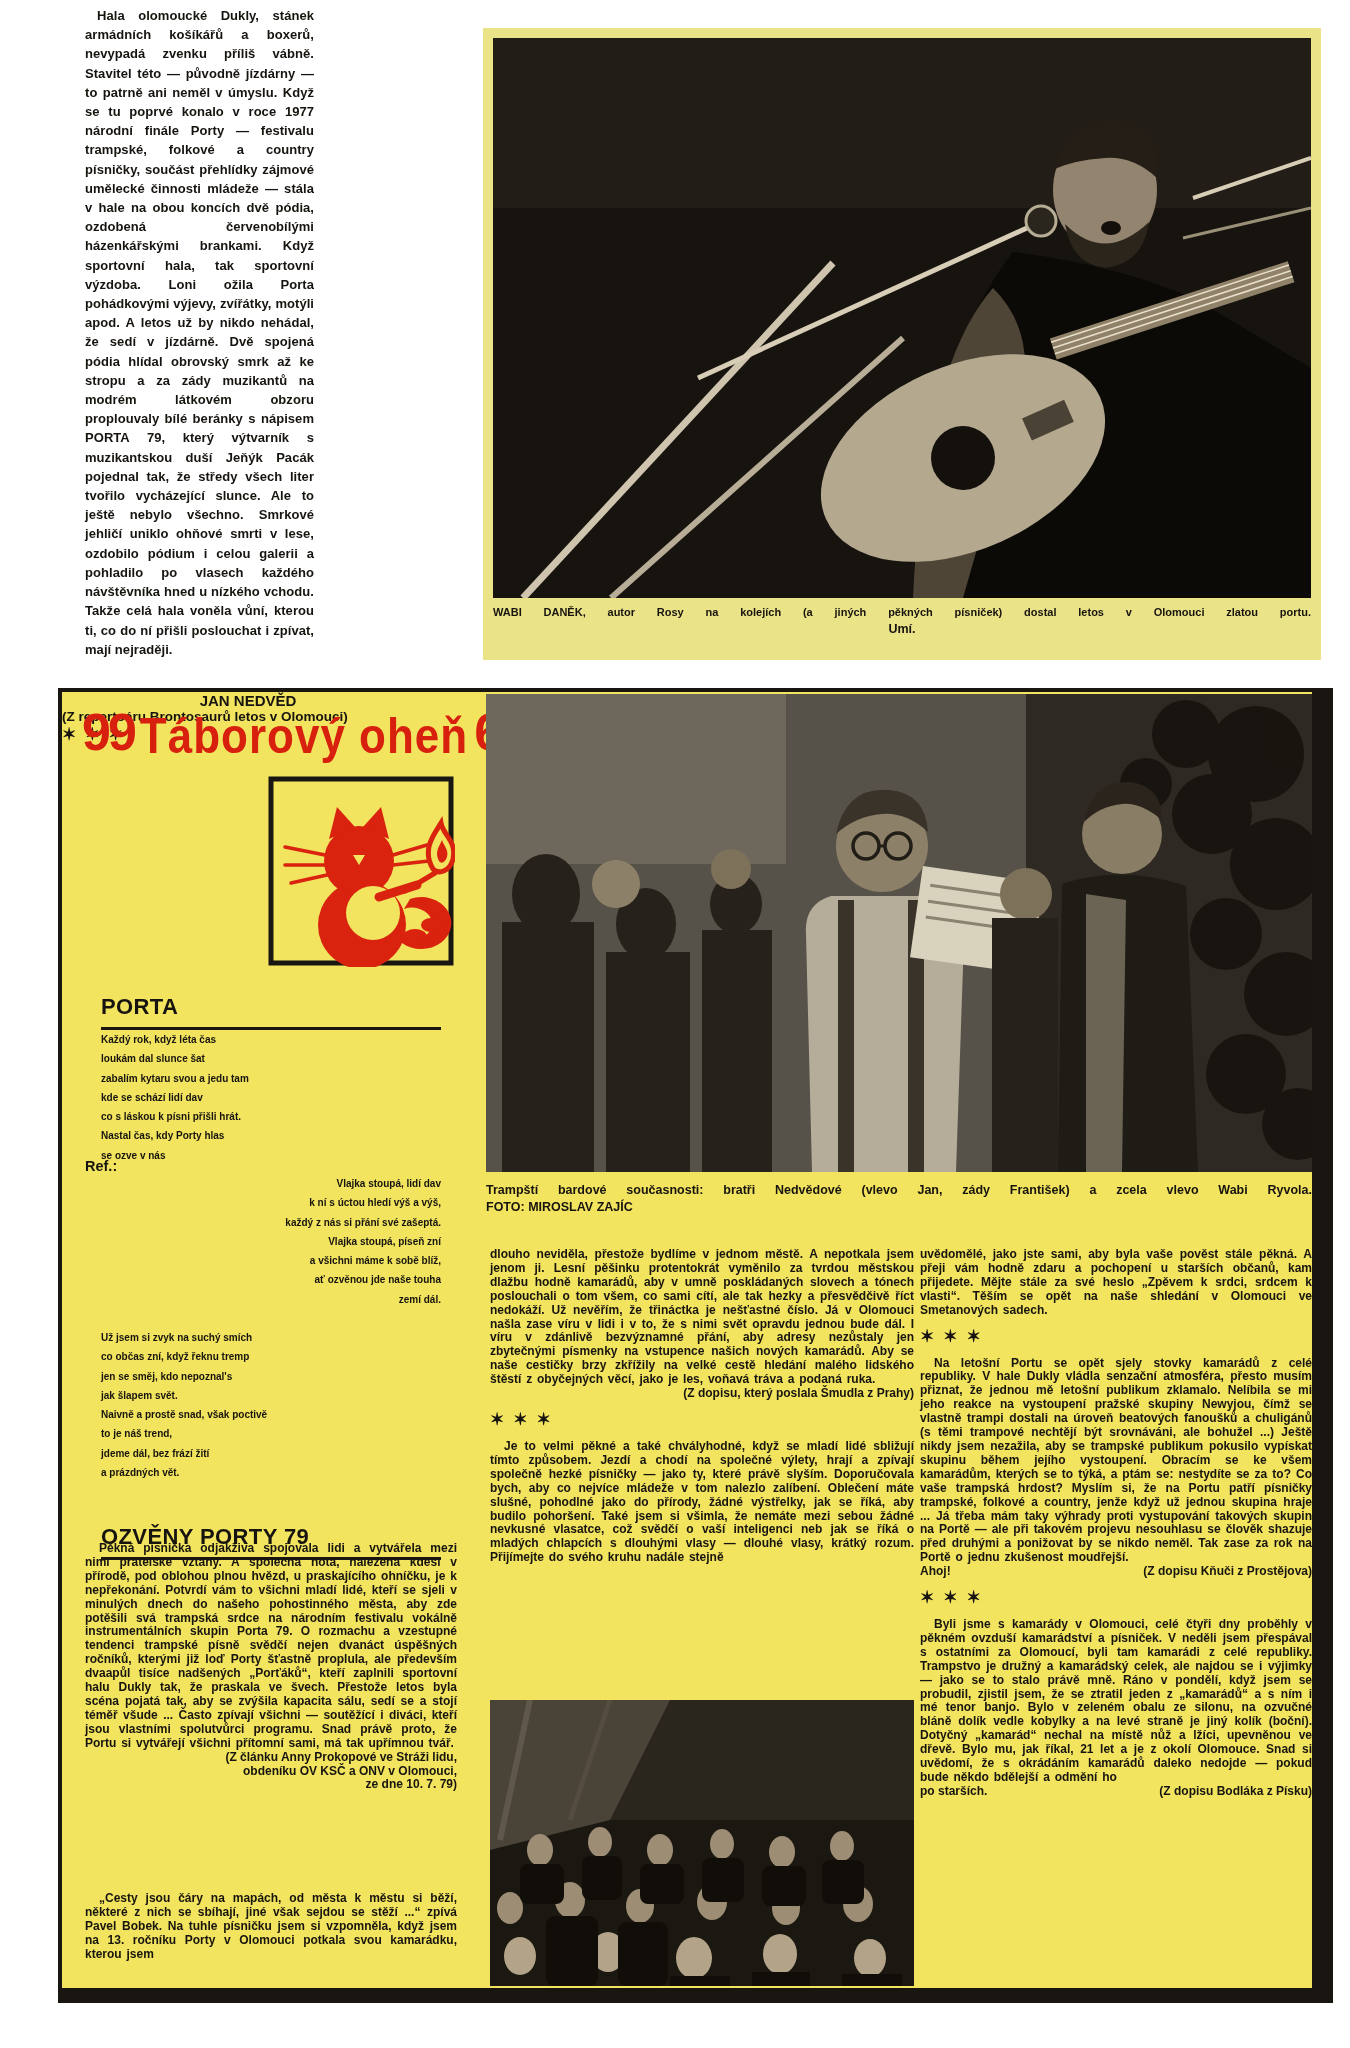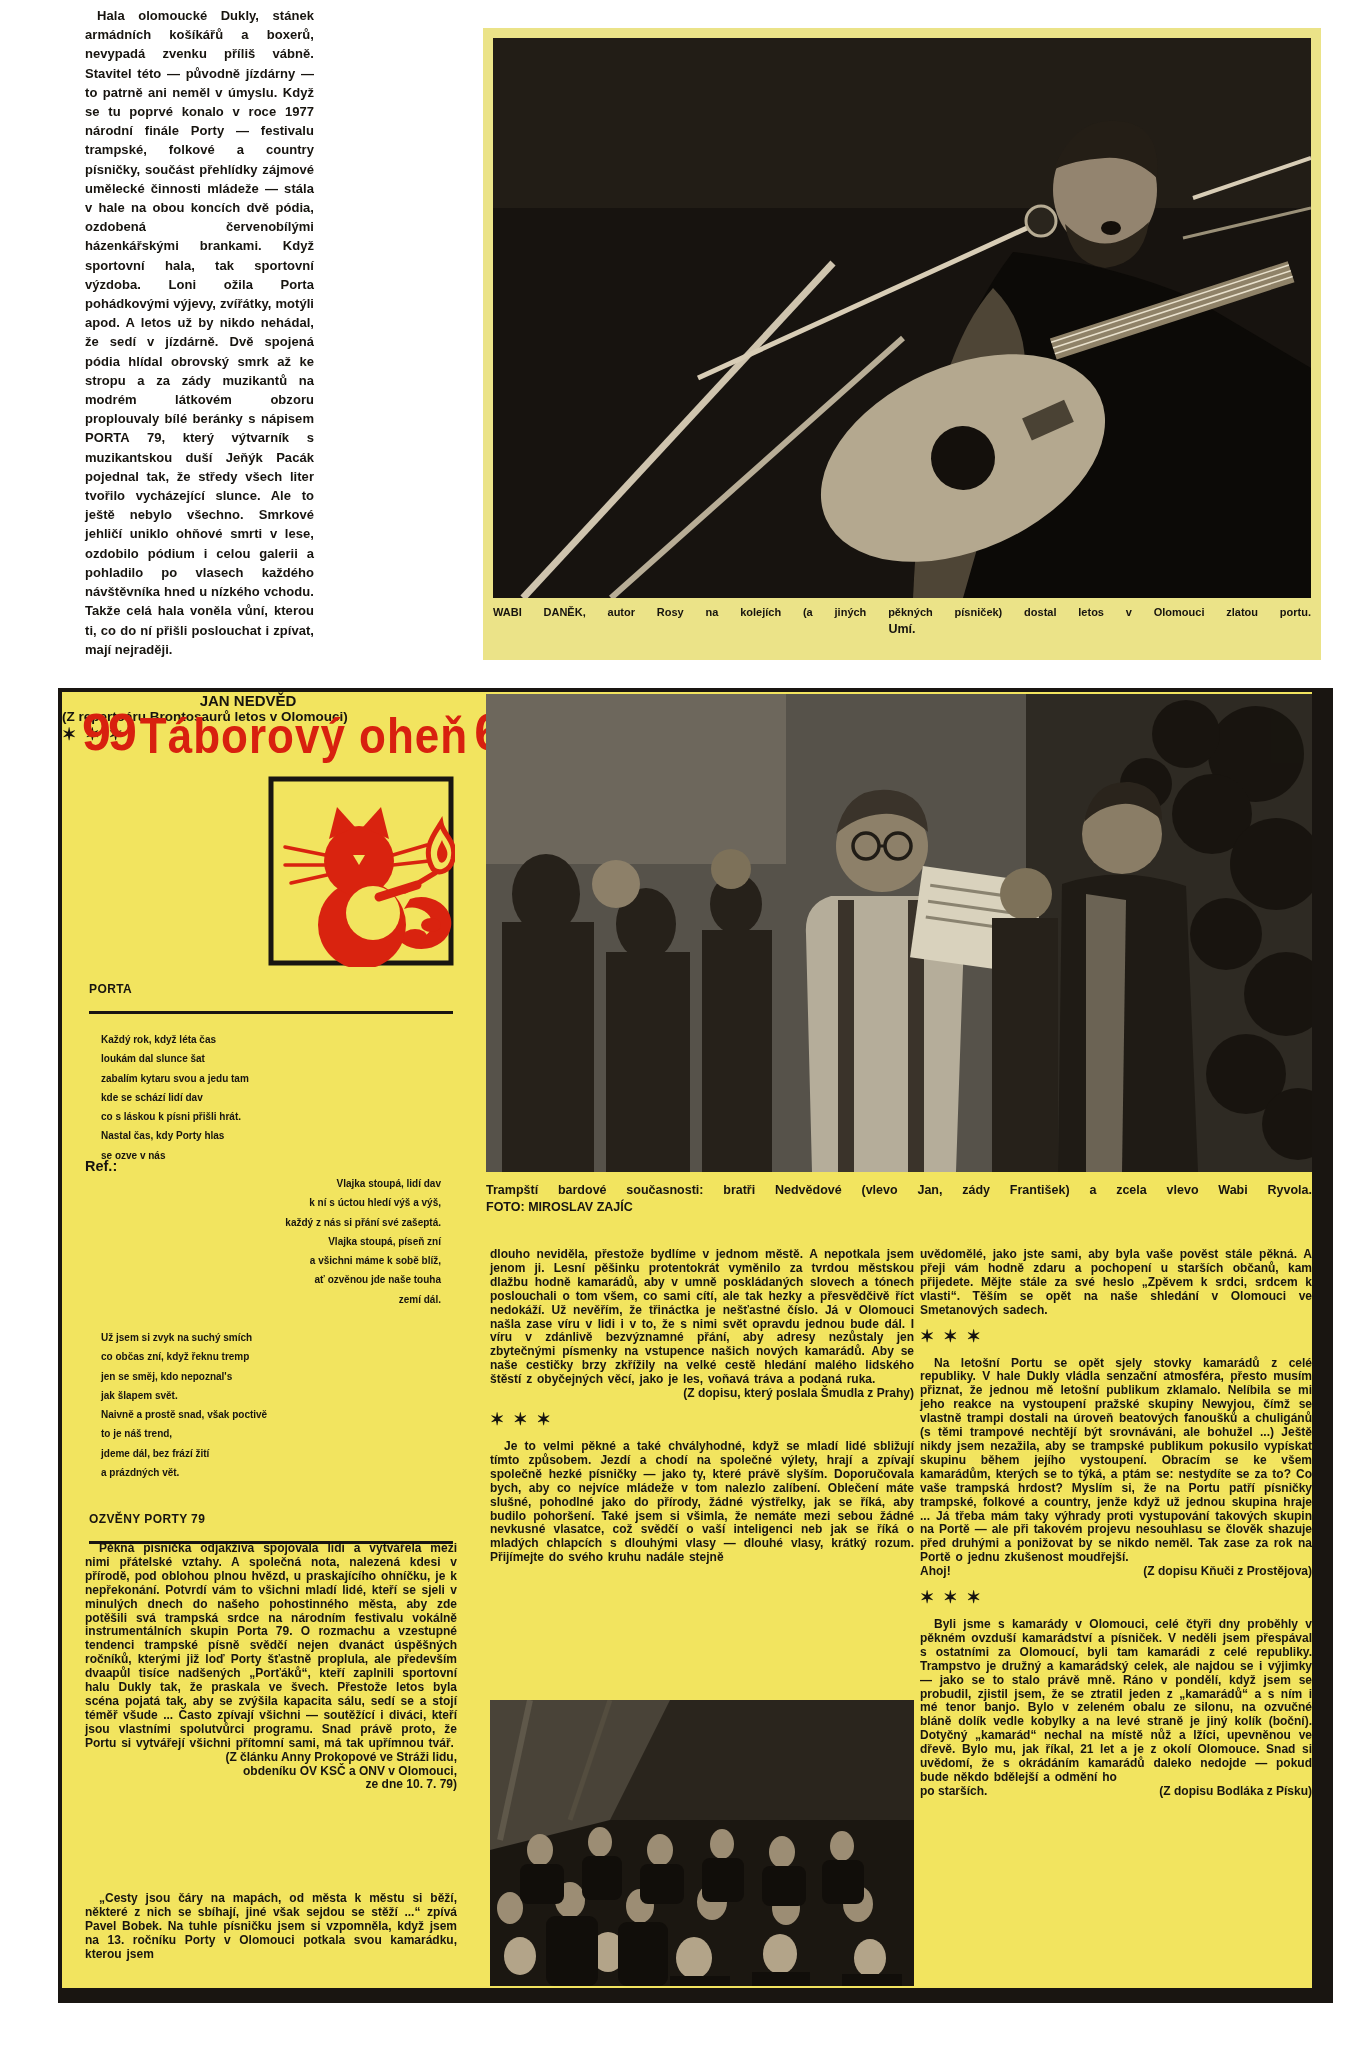--- a/index.html
+++ b/index.html
@@ -27,22 +27,22 @@
   .main { left:58px; top:688px; width:1275px; height:1315px; box-sizing:border-box;
     background:#f2e45f; border:4px solid #191511; border-right-width:21px; border-bottom-width:15px; }
   .main > div { position:absolute; }
 
   .headline { left:20px; top:10px; width:400px; color:#d8200f; white-space:nowrap; }
   .headline .q { font-size:52px; font-weight:800; letter-spacing:-3px; vertical-align:-2px; }
   .headline .t { font-size:44px; font-weight:800; letter-spacing:1px; display:inline-block; transform:scaleY(1.12); transform-origin:top; padding:0 6px; }
 
   .cat-box { left:205px; top:83px; width:188px; height:192px; }
 
-  .heading-rule { font-size:12px; font-weight:800; letter-spacing:0.4px;
-    border-bottom:3px solid #191511; padding-bottom:15px; margin:4px; }
+  .heading-rule { font-size:22px; font-weight:800; letter-spacing:0.4px;
+    border-bottom:3px solid #191511; padding-bottom:7px; margin:16px; }
   .porta-head { left:23px; top:286px; width:372px; }
   .ozveny-head { left:23px; top:816px; width:372px; }
 
   .poem { font-size:10px; line-height:19.3px; font-weight:700; white-space:pre-line; margin:16px; }
   .verse1 { left:23px; top:322px; width:372px; }
   .refrain { left:23px; top:466px; width:372px; }
   .refrain .body { padding-left:42px;text-align:right; }
   .refrain .lbl { position:absolute; left:0; top:0; font-size:14.5px; font-weight:700; }
   .verse2 { left:23px; top:620px; width:372px; }
 

